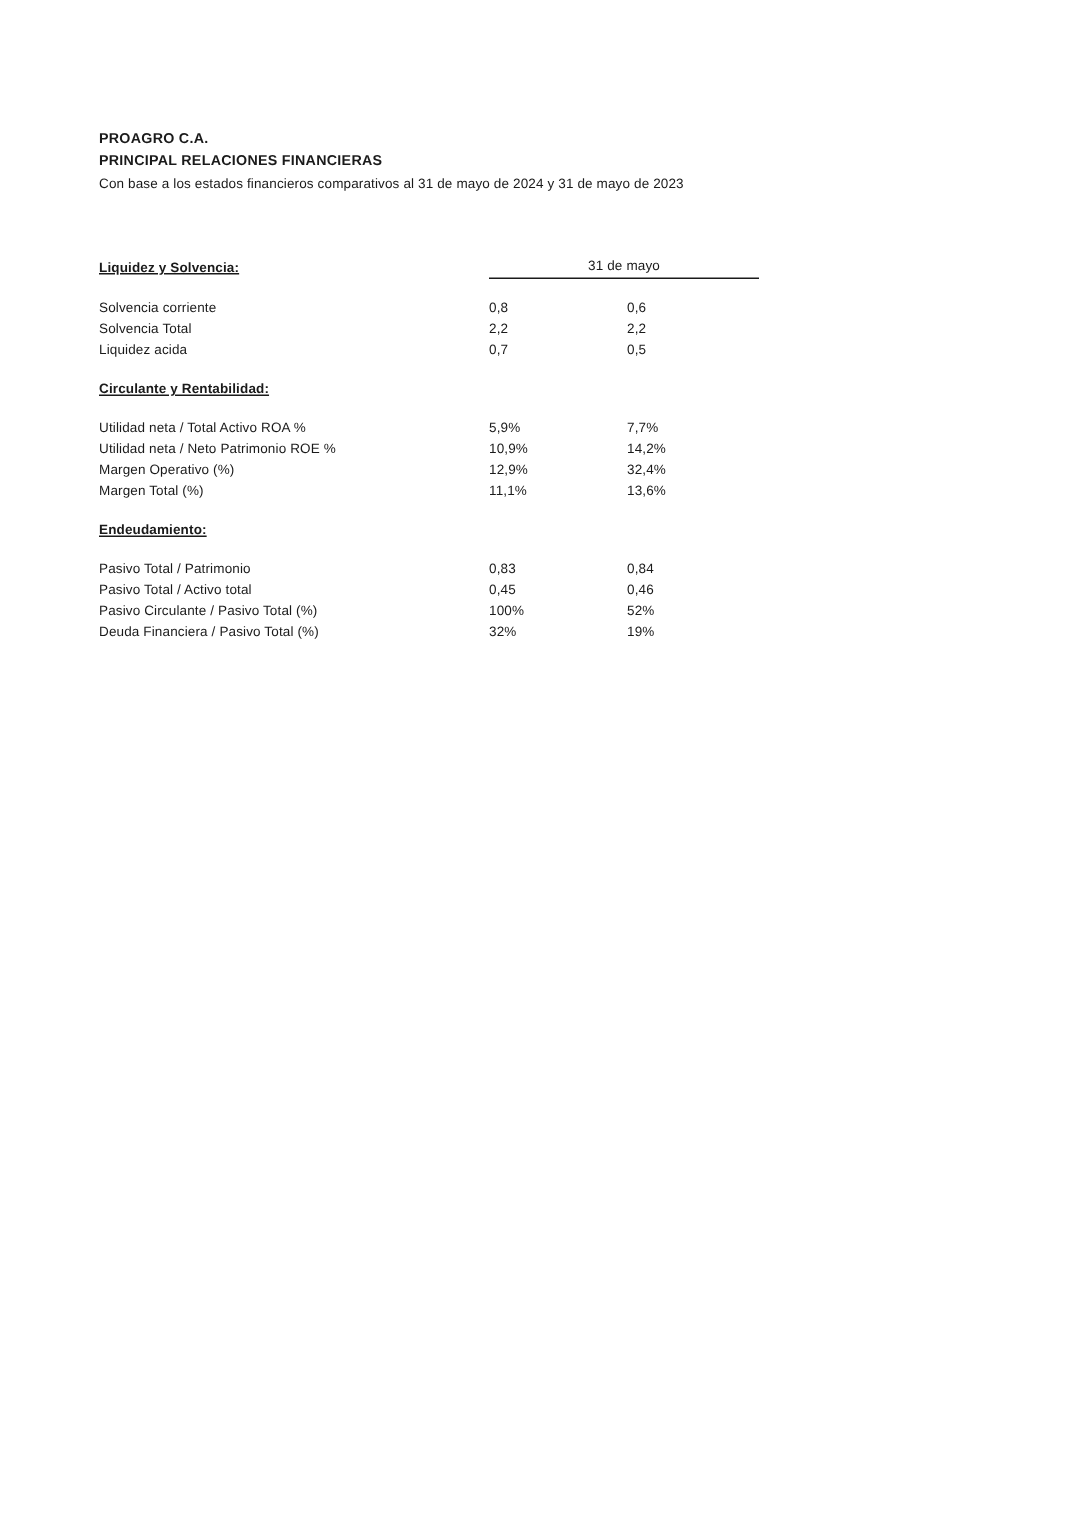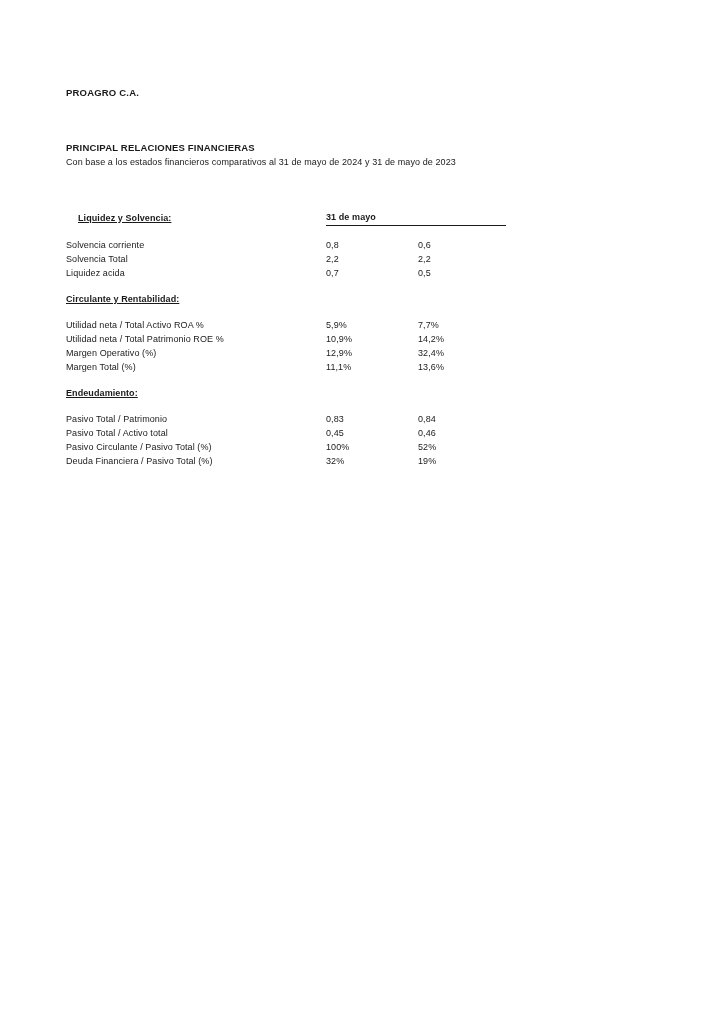--- a/index.html
+++ b/index.html
@@ -34,21 +34,20 @@
     letter-spacing: 0.02em;
     line-height: 14.5px;
     white-space: nowrap;
   }
   .doc-sub {
     font-size: 9.5px;
     font-weight: bold;
     letter-spacing: 0.02em;
     line-height: 14.5px;
     white-space: nowrap;
-    margin-top: 40px;
   }
   .doc-note {
     font-size: 9px;
     font-weight: normal;
     line-height: 14.5px;
     letter-spacing: 0.01em;
     white-space: nowrap;
   }
   .spacer-lg { height: 40px; }
 
@@ -62,23 +61,23 @@
     line-height: 14px;
     padding: 0;
     vertical-align: bottom;
     letter-spacing: 0.01em;
   }
   col.c-label { width: 260px; }
   col.c-2024  { width: 92px; }
   col.c-2023  { width: 88px; }
 
   .col-head-span {
-    text-align: left;
+    text-align: center;
     font-size: 8px;
-    font-weight: bold;
+    font-weight: normal;
     letter-spacing: 0.02em;
     padding-bottom: 1px !important;
   }
   .yr {
     text-align: right;
     font-size: 8px;
     font-weight: bold;
     letter-spacing: 0.02em;
     padding-bottom: 2px !important;
     padding-right: 8px !important;
@@ -132,21 +131,21 @@
 
     <table class="fin">
       <colgroup>
         <col class="c-label">
         <col class="c-2024">
         <col class="c-2023">
       </colgroup>
       <tbody>
         <tr>
           <td>
-            <span style="text-decoration:underline;font-weight:bold;font-size:9px;margin-left:12px;">Liquidez y Solvencia:</span>
+            <span style="text-decoration:underline;font-weight:bold;font-size:9px;">Liquidez y Solvencia:</span>
           </td>
           <td class="col-head-span" colspan="2">31 de mayo</td>
         </tr>
         <tr class="rule">
           <td>
               <span class="ln-inner"></span>
             </td>
           <td class="ln">
               <span class="ln-inner"></span>
             </td>
@@ -188,21 +187,21 @@
         <tr class="gap">
             <td colspan="3"></td>
           </tr>
 
         <tr>
           <td>Utilidad neta / Total Activo ROA %</td>
           <td class="val">5,9%</td>
           <td class="val">7,7%</td>
         </tr>
         <tr>
-          <td>Utilidad neta / Total Patrimonio ROE %</td>
+          <td>Utilidad neta / Neto Patrimonio ROE %</td>
           <td class="val">10,9%</td>
           <td class="val">14,2%</td>
         </tr>
         <tr>
           <td>Margen Operativo (%)</td>
           <td class="val">12,9%</td>
           <td class="val">32,4%</td>
         </tr>
         <tr>
           <td>Margen Total (%)</td>

